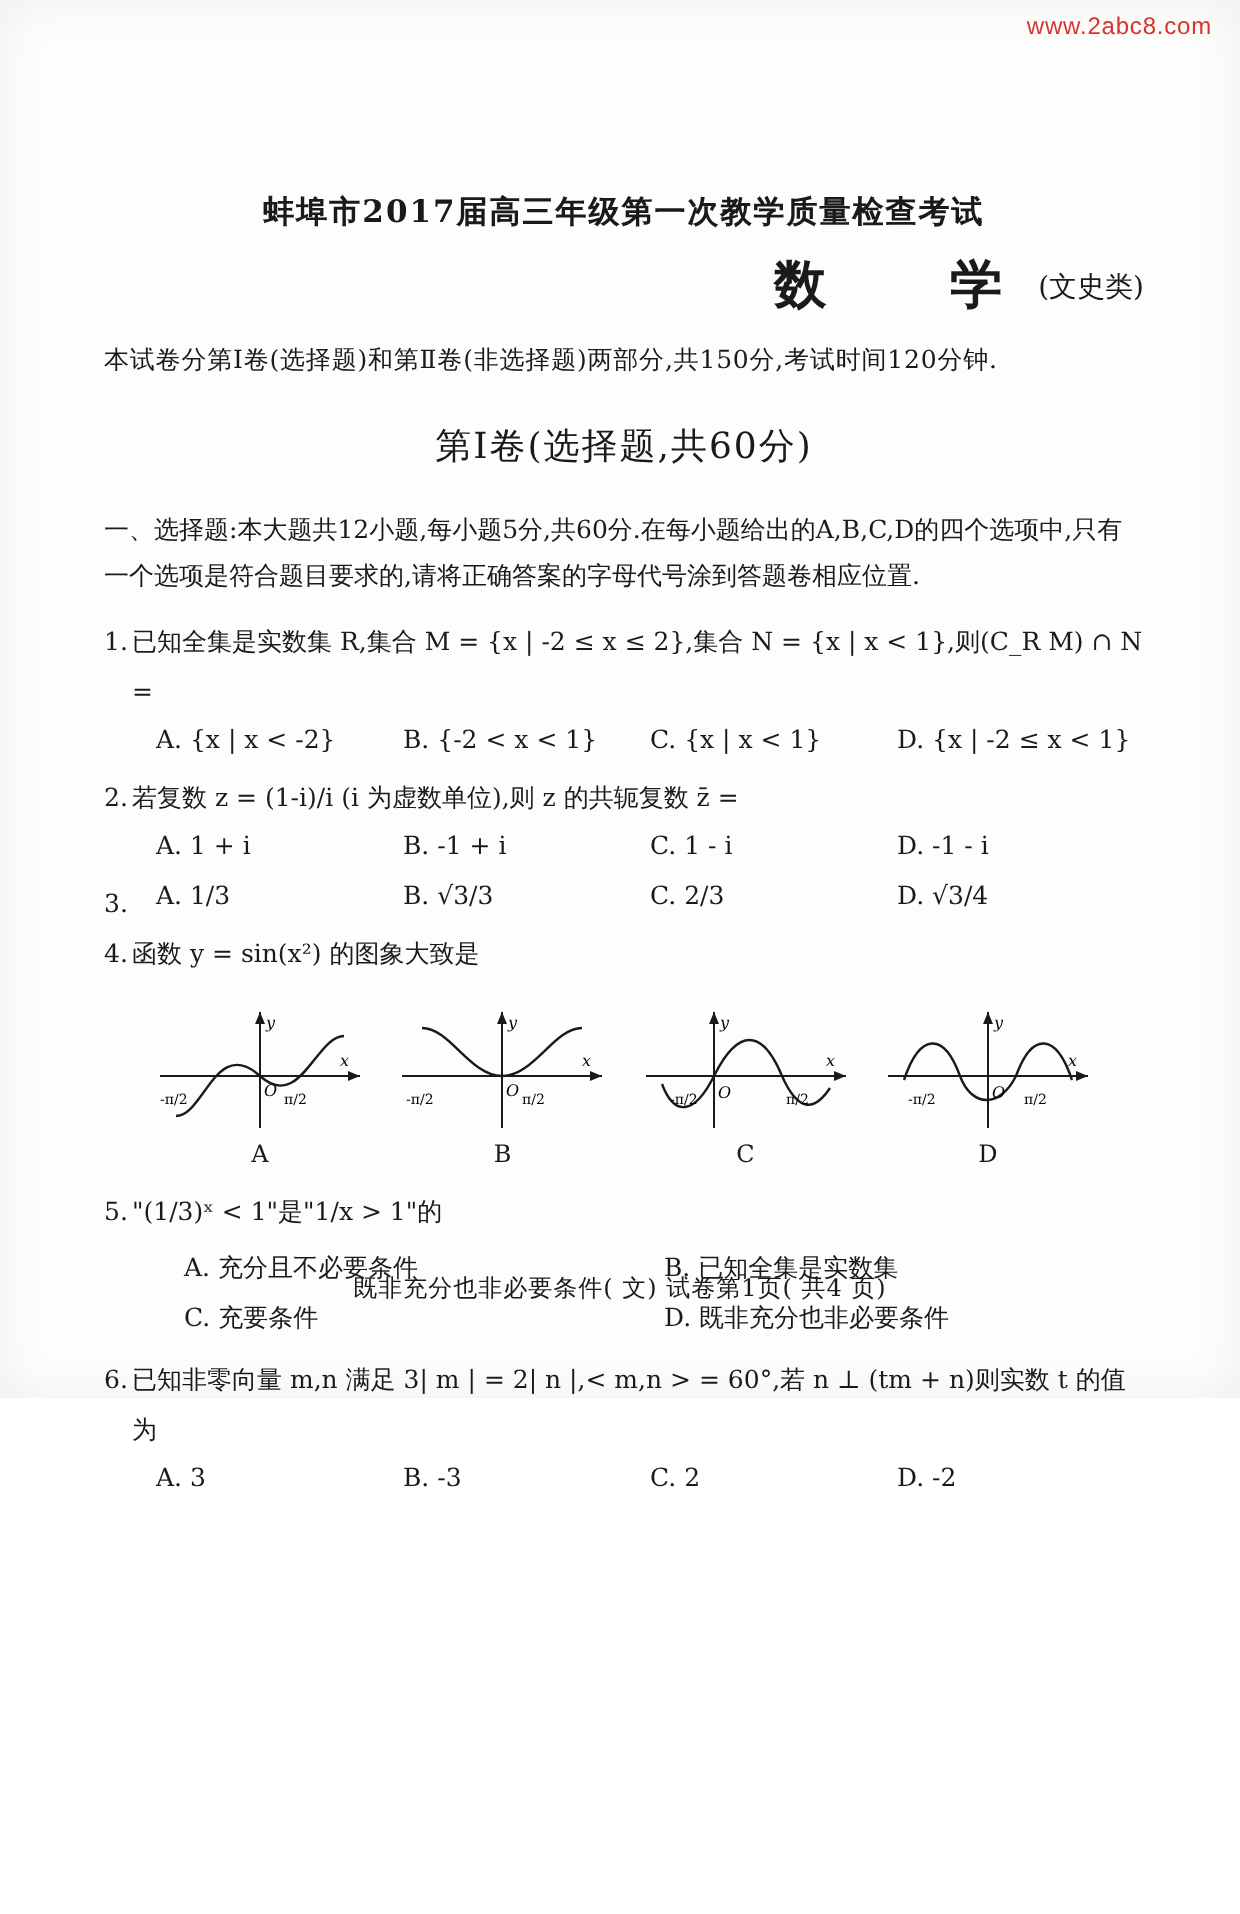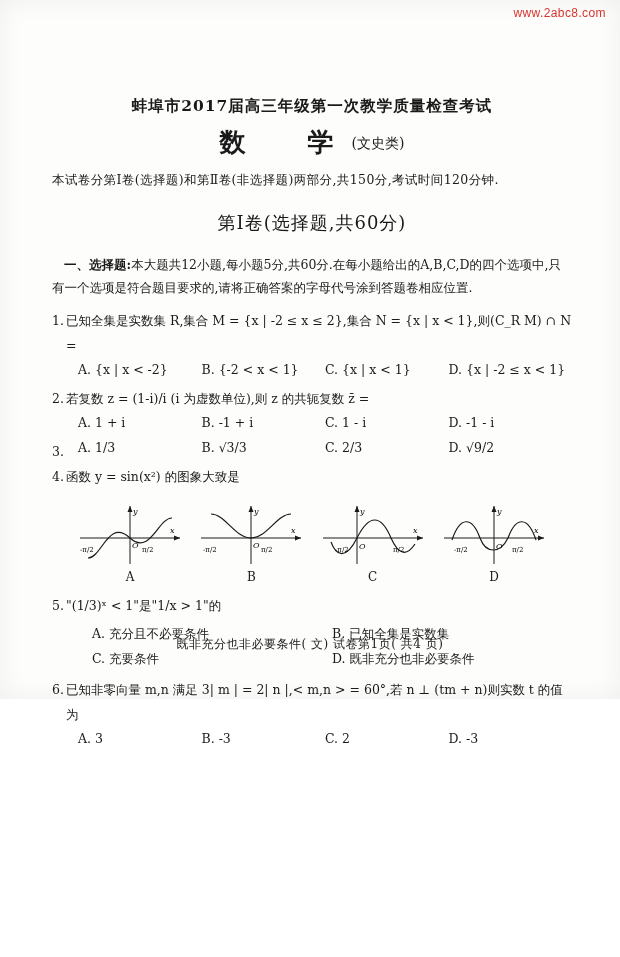--- a/index.html
+++ b/index.html
@@ -61,21 +61,21 @@
   }
   .doc-title {
     text-align: center;
     font-size: 15.5px;
     font-weight: bold;
     letter-spacing: 1px;
     margin: 0 0 6px 0;
     font-family: "DejaVu Serif", serif;
   }
   .subject-line {
-    text-align: center;
+    text-align: right;
     margin: 8px 0 12px 0;
     white-space: nowrap;
   }
   .subject-line .big {
     font-size: 26px;
     font-weight: bold;
     letter-spacing: 18px;
   }
   .subject-line .sub {
     font-size: 14px;
@@ -95,22 +95,21 @@
     margin: 16px 0 18px 0;
     letter-spacing: 1px;
   }
   .part-intro {
     font-size: 12.5px;
     line-height: 1.85;
     text-indent: 0;
     margin-bottom: 10px;
   }
   .part-intro .lead {
-    font-weight: bold;
-    margin-left: 12px;
+    font-weight: normal;
   }
   .q {
     font-size: 12.5px;
     line-height: 1.95;
     margin: 10px 0 0 0;
     padding-left: 14px;
     position: relative;
   }
   .q .num {
     position: absolute;
@@ -209,21 +208,21 @@
       <div>D. -1 - i</div>
     </div>
 
     <div class="q">
       <span class="num">3.</span>
     </div>
     <div class="opts four">
       <div>A. 1/3</div>
       <div>B. √3/3</div>
       <div>C. 2/3</div>
-      <div>D. √9/2</div>
+      <div>D. √3/4</div>
     </div>
 
     <div class="q">
       <span class="num">4.</span>
       <span>函数 y = sin(x²) 的图象大致是</span>
     </div>
     <div class="graphs">
 
       <div class="graph-cell">
         <svg width="112" height="68" viewBox="0 0 112 68">
@@ -307,19 +306,19 @@
     </div>
 
     <div class="q">
       <span class="num">6.</span>
       <span>已知非零向量 m,n 满足 3| m | = 2| n |,&lt; m,n &gt; = 60°,若 n ⊥ (tm + n)则实数 t 的值为</span>
     </div>
     <div class="opts four">
       <div>A. 3</div>
       <div>B. -3</div>
       <div>C. 2</div>
-      <div>D. -3</div>
+      <div>D. -2</div>
     </div>
 
   </div>
 
   <div class="footer">既非充分也非必要条件( 文) 试卷第1页( 共4 页)</div>
 </div>
 
 </body></html>

